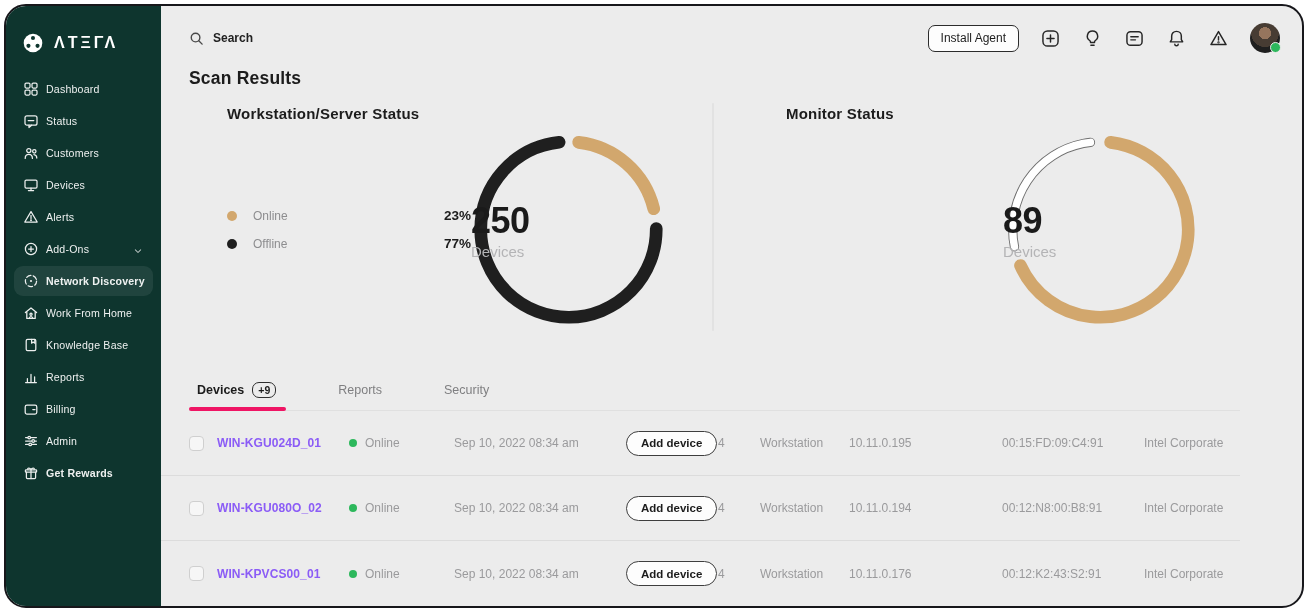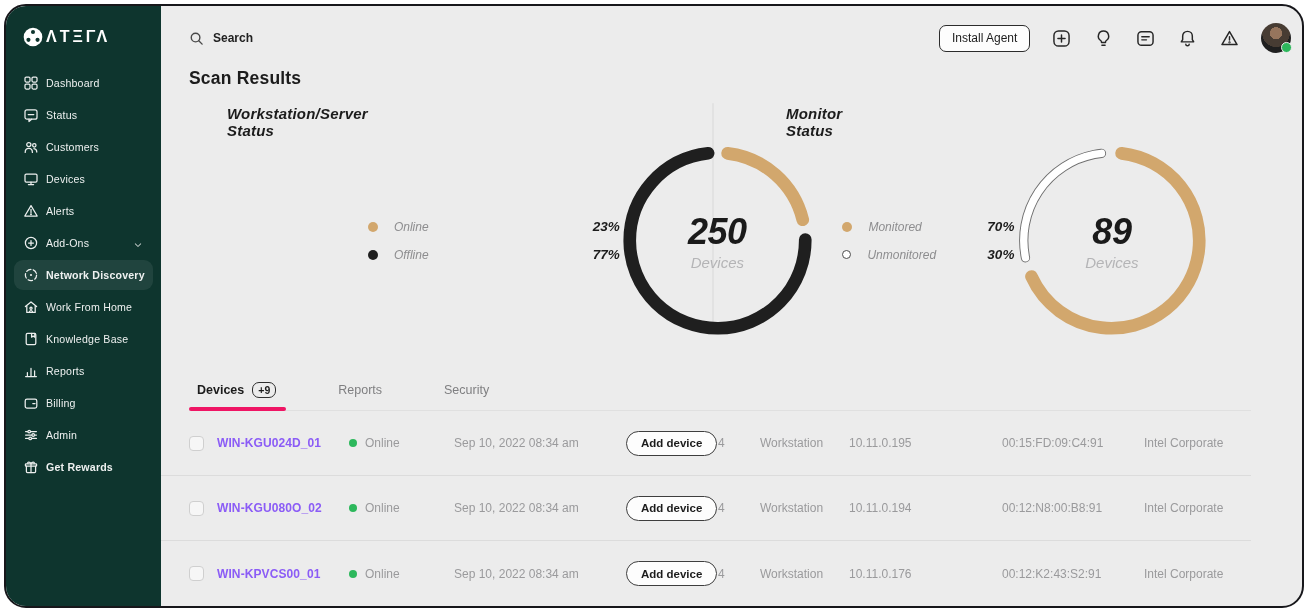--- a/index.html
+++ b/index.html
@@ -3,21 +3,21 @@
 <meta charset="utf-8">
 <style>
   * { margin:0; padding:0; box-sizing:border-box; }
   html,body { width:1308px; height:612px; background:#fff; overflow:hidden;
     font-family:"Liberation Sans", sans-serif; }
   .frame { position:absolute; left:4px; top:4px; width:1300px; height:604px;
     border:2px solid #17171b; border-radius:22px; overflow:hidden; display:flex; background:#ececec; }
 
   
   .sidebar { width:155px; background:#0e352e; flex:none; display:flex; flex-direction:column; }
-  .logo { display:flex; align-items:center; padding:18px 14px 14px 14px; }
+  .logo { display:flex; align-items:center; gap:8px; padding:24px 14px 14px 14px; }
   .logo-text { color:#fff; font-size:16px; font-weight:700; letter-spacing:3px; }
   .nav { padding:4px 8px; display:flex; flex-direction:column; gap:2px; }
   .nav-item { display:flex; align-items:center; gap:7px; padding:7px 9px; border-radius:9px;
     color:rgba(255,255,255,.93); cursor:pointer; }
   .nav-item .nicon { width:16px; height:16px; flex:none; display:flex; }
   .nav-item .nicon svg { width:16px; height:16px; fill:none; stroke:#fff; stroke-width:1.25;
     stroke-linecap:round; stroke-linejoin:round; opacity:.92; }
   .nav-item .nlabel { font-size:10.6px; font-weight:400; letter-spacing:.2px; white-space:nowrap; }
   .nav-item.active { background:rgba(255,255,255,.08); }
   .nav-item.active .nlabel, .nav-item.bold .nlabel { font-weight:700; }
@@ -41,40 +41,40 @@
   .avatar { position:relative; width:30px; height:30px; border-radius:50%; cursor:pointer;
     background:radial-gradient(circle at 50% 34%, #96755d 0 24%, #473c33 25% 55%, #1f1f1f 56%); }
   .avatar::after { content:""; position:absolute; right:-1px; bottom:0; width:9px; height:9px;
     border-radius:50%; background:#2db85c; border:1.5px solid #ececec; }
 
   .page-title { margin:15px 0 0 28px; font-size:17.5px; font-weight:700; color:#1c1c1c; letter-spacing:.2px; }
 
   
   .charts { position:relative; display:flex; margin-top:6px; height:276px; }
   .vdivider { position:absolute; left:551px; top:8px; height:228px; width:2px; background:#e2e2e2; border-radius:2px; }
-  .cs { display:flex; padding-top:10px;font-style:italic; }
+  .cs { display:flex; flex-direction:column; padding-top:10px; }
   .cs1 { width:551px; padding-left:66px; }
   .cs2 { flex:1; padding-left:74px; }
   .cs-title { font-size:15px; font-weight:700; color:#1c1c1c; letter-spacing:.2px; }
   .cs-body { display:flex; align-items:center; margin-top:10px; }
   .legend { display:flex; flex-direction:column; gap:13px; }
   .cs1 .legend { width:252px; }
   .cs2 .legend { width:172px; }
   .lrow { display:flex; align-items:center; }
   .marker { width:10px; height:10px; border-radius:50%; flex:none; margin-right:16px; }
   .marker.gold { background:#d2a76d; }
   .marker.black { background:#1f1f1f; }
   .marker.outline { background:#fff; border:1.6px solid #4d4d4d; width:9px; height:9px; }
   .llabel { font-size:12px; color:#8d8d8f; flex:1; }
   .lpct { font-size:13.5px; font-weight:700; color:#1c1c1c; }
   .donut { position:relative; width:195px; height:195px; margin-left:auto; }
   .cs1 .donut { margin-right:46px; }
   .cs2 .donut { margin-right:104px; }
   .donut svg { width:195px; height:195px; }
-  .donut-center { position:absolute; inset:0; display:flex; flex-direction:column; align-items:center;
+  .donut-center { position:absolute; inset:0; display:flex; flex-direction:column; align-items:flex-start;
     justify-content:center; pointer-events:none; }
   .dval { font-size:36px; font-weight:800; color:#1a1a1a; letter-spacing:-.5px; }
   .dlabel { font-size:15px; color:#b4b4b6; margin-top:1px; }
 
   
   .tabsbar { position:relative; margin:12px 62px 0 28px; display:flex; gap:44px; }
   .tabsbar::after { content:""; position:absolute; left:0; right:0; bottom:0; height:1px; background:#e0e0e0; }
   .tab { position:relative; display:flex; align-items:center; gap:8px; padding:4px 10px 13px 8px;
     font-size:12.5px; color:#7f7f81; cursor:pointer; }
   .tab.active { color:#1c1c1c; font-weight:700; }
@@ -325,32 +325,20 @@
               <div class="dval">250</div>
               <div class="dlabel">Devices</div>
             </div>
           </div>
         </div>
       </div>
 
       <div class="cs cs2">
         <div class="cs-title">Monitor Status</div>
         <div class="cs-body">
-          <div class="legend">
-            <div class="lrow">
-              <span class="marker gold"></span>
-              <span class="llabel">Monitored</span>
-              <span class="lpct">70%</span>
-            </div>
-            <div class="lrow">
-              <span class="marker outline"></span>
-              <span class="llabel">Unmonitored</span>
-              <span class="lpct">30%</span>
-            </div>
-          </div>
           <div class="donut">
             <svg viewBox="0 0 200 200">
                 <circle cx="100" cy="100" r="90" fill="none" stroke="#d2a76d" stroke-width="13" stroke-linecap="round" stroke-dasharray="374.9866927183394 565.4866776461628" transform="rotate(-83.36197147961072 100 100)"></circle>
                 <circle cx="100" cy="100" r="90" fill="none" stroke="#6f6f6f" stroke-width="9.5" stroke-linecap="round" stroke-dasharray="148.79202165987437 565.4866776461628" transform="rotate(168.63802852038924 100 100)"></circle>
                 <circle cx="100" cy="100" r="90" fill="none" stroke="#ffffff" stroke-width="7.6" stroke-linecap="round" stroke-dasharray="148.79202165987437 565.4866776461628" transform="rotate(168.63802852038924 100 100)"></circle>
               </svg>
             <div class="donut-center">
               <div class="dval">89</div>
               <div class="dlabel">Devices</div>
             </div>

